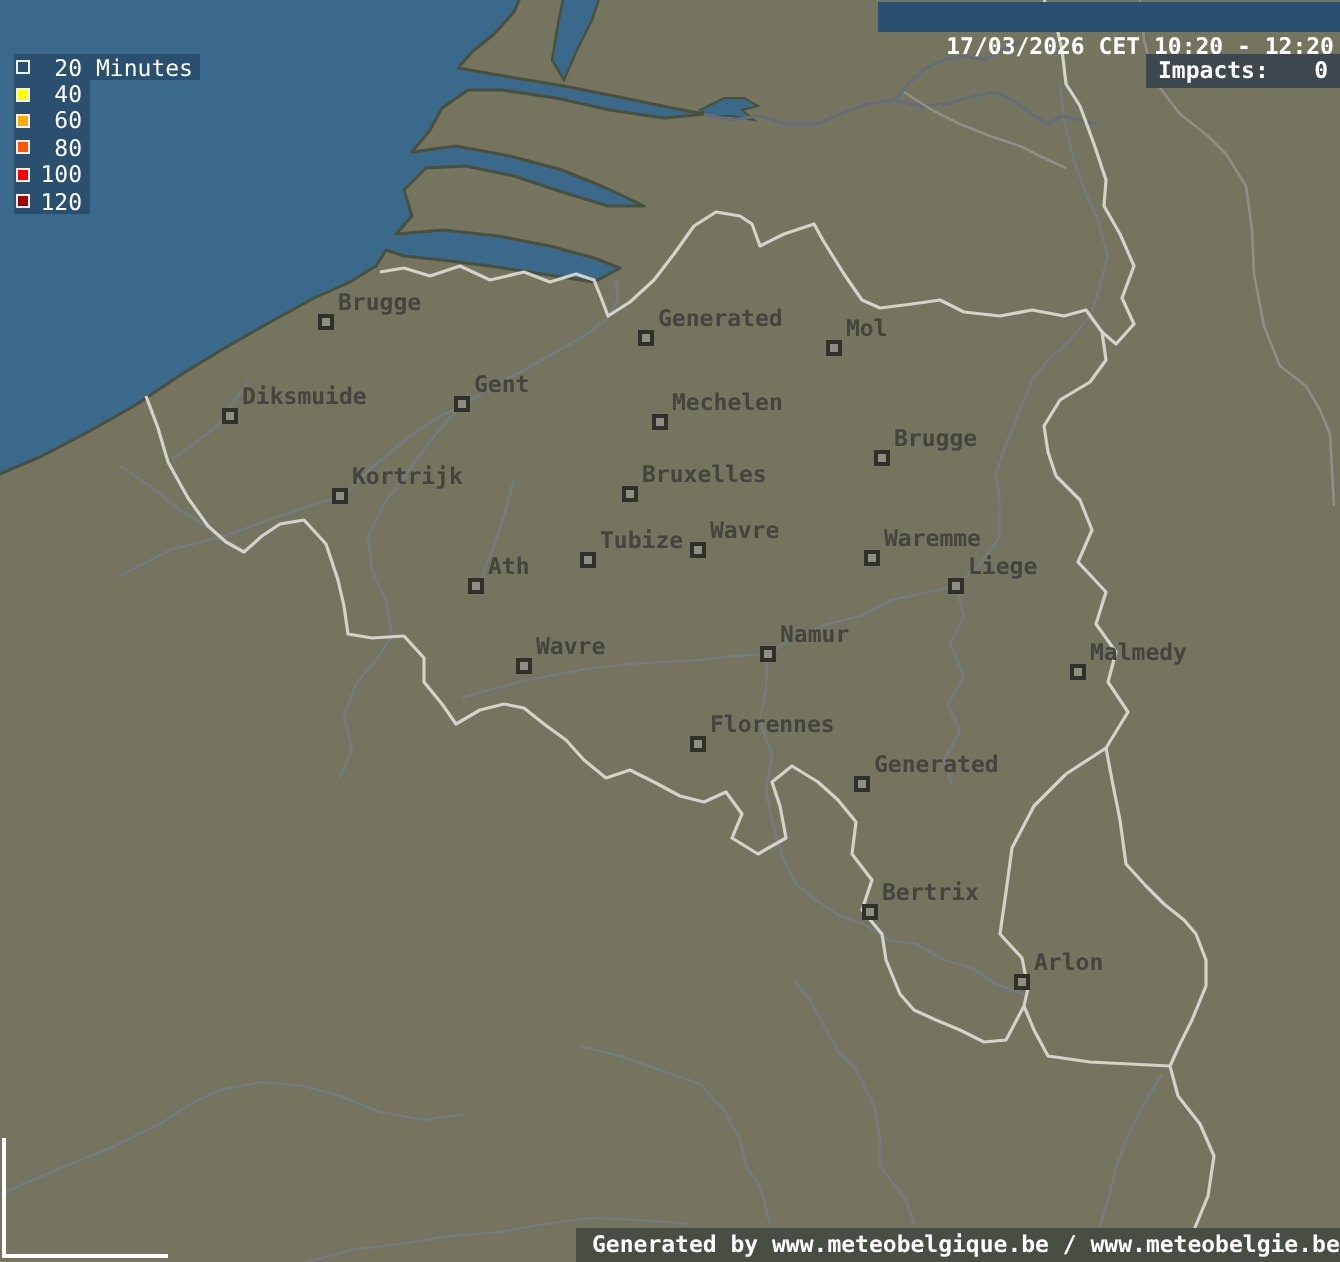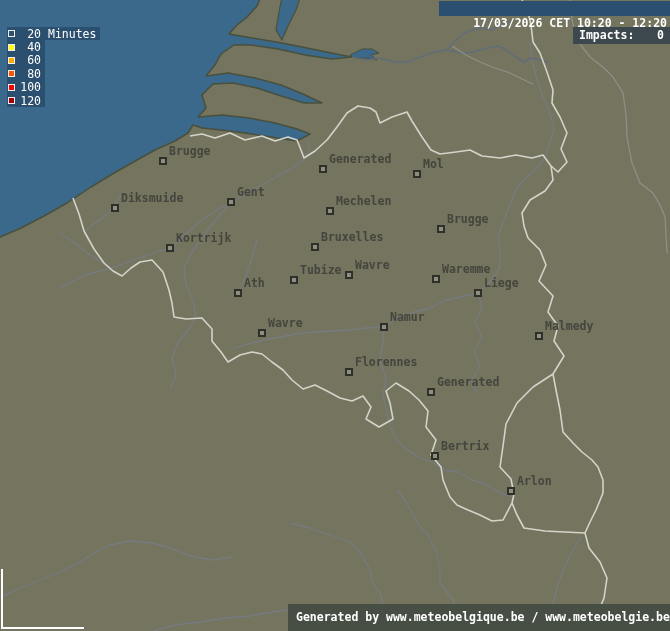--- a/index.html
+++ b/index.html
@@ -25,21 +25,21 @@
     display:flex;align-items:center;height:13.4px;background:#2b4f6e;
     width:-moz-fit-content;width:fit-content;padding:0 4px 0 1px;
     color:#ffffff;font-weight:normal;font-size:11.5px;
   }
   .legend-swatch{
     width:5px;height:5px;border:1px solid #efefef;flex:0 0 auto;
   }
   .legend-num{display:inline-block;width:22px;text-align:right;margin-left:4px;}
   .legend-unit{margin-left:7px;}
   #footer-bar{
-    left:288px;right:0;bottom:0;height:27px;background:#474e44;
+    left:288px;right:0;bottom:0;height:17px;background:#474e44;
     display:flex;align-items:center;padding-left:8px;font-size:11.5px;
   }
   #cities{position:absolute;left:0;top:0;width:100%;height:100%;}
   .city-marker{
     position:absolute;width:4px;height:4px;background:#8f8f81;
     border:2px solid #30302a;
   }
   .city-label{
     position:absolute;font-weight:bold;font-size:11.5px;color:#45453e;
     white-space:nowrap;line-height:11px;

